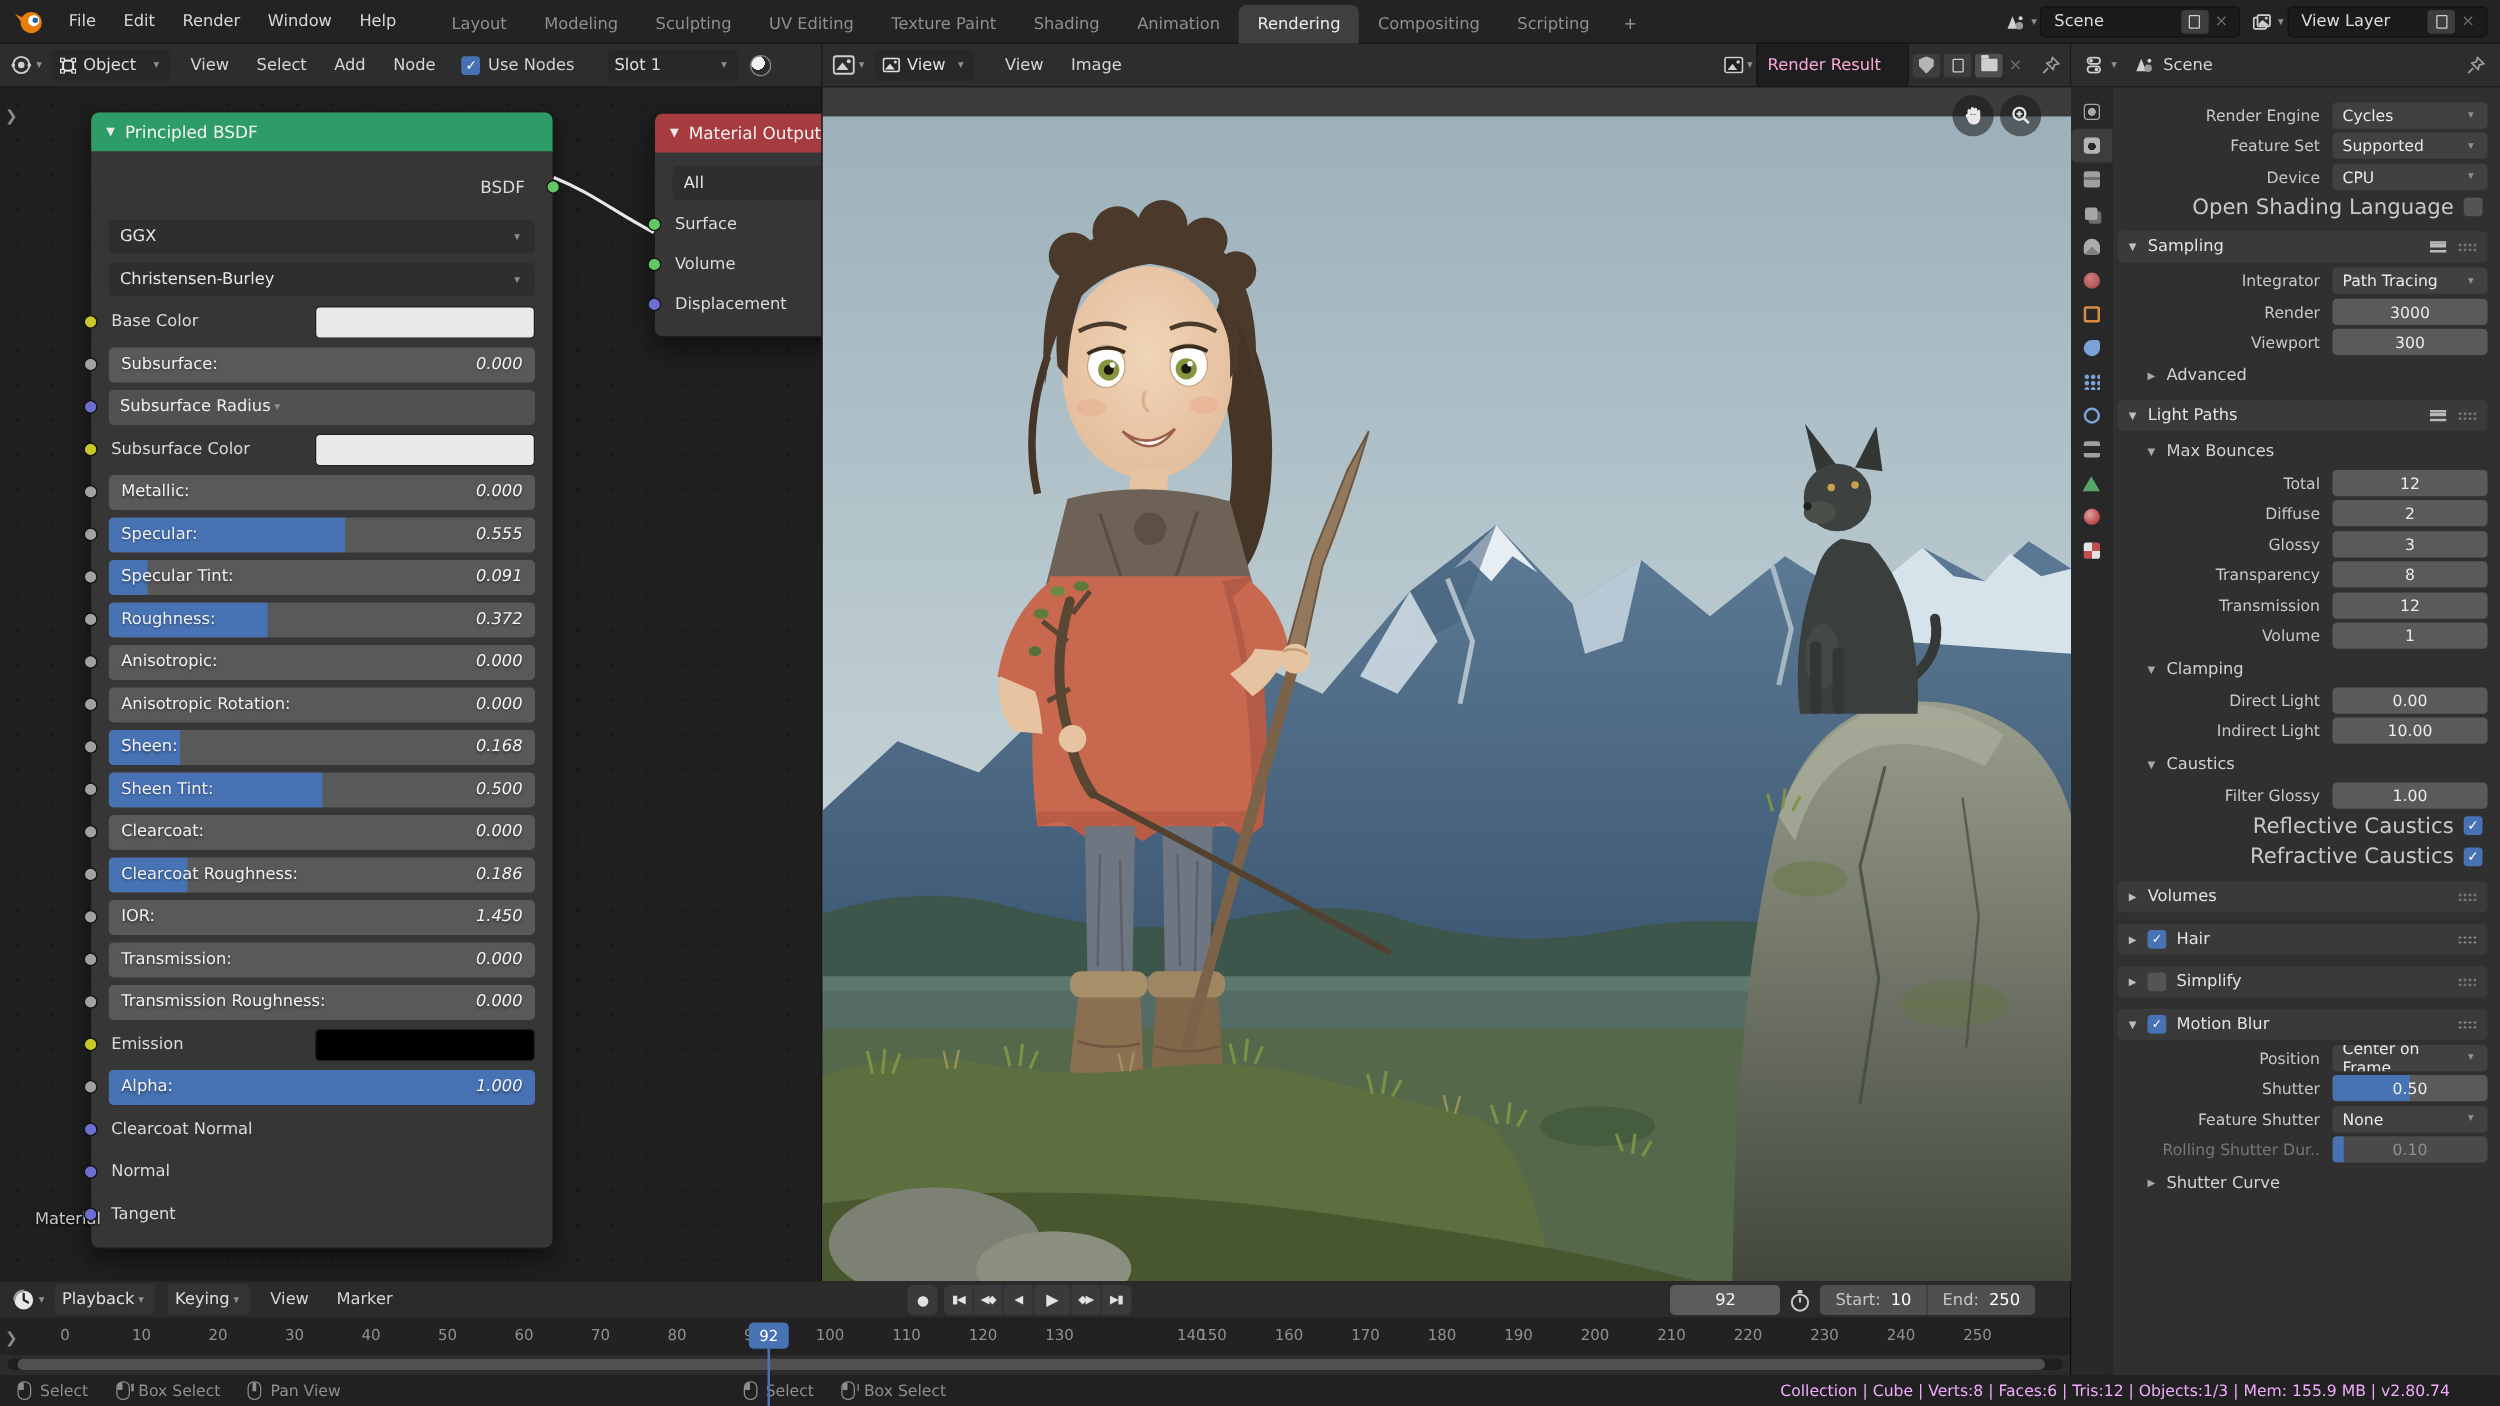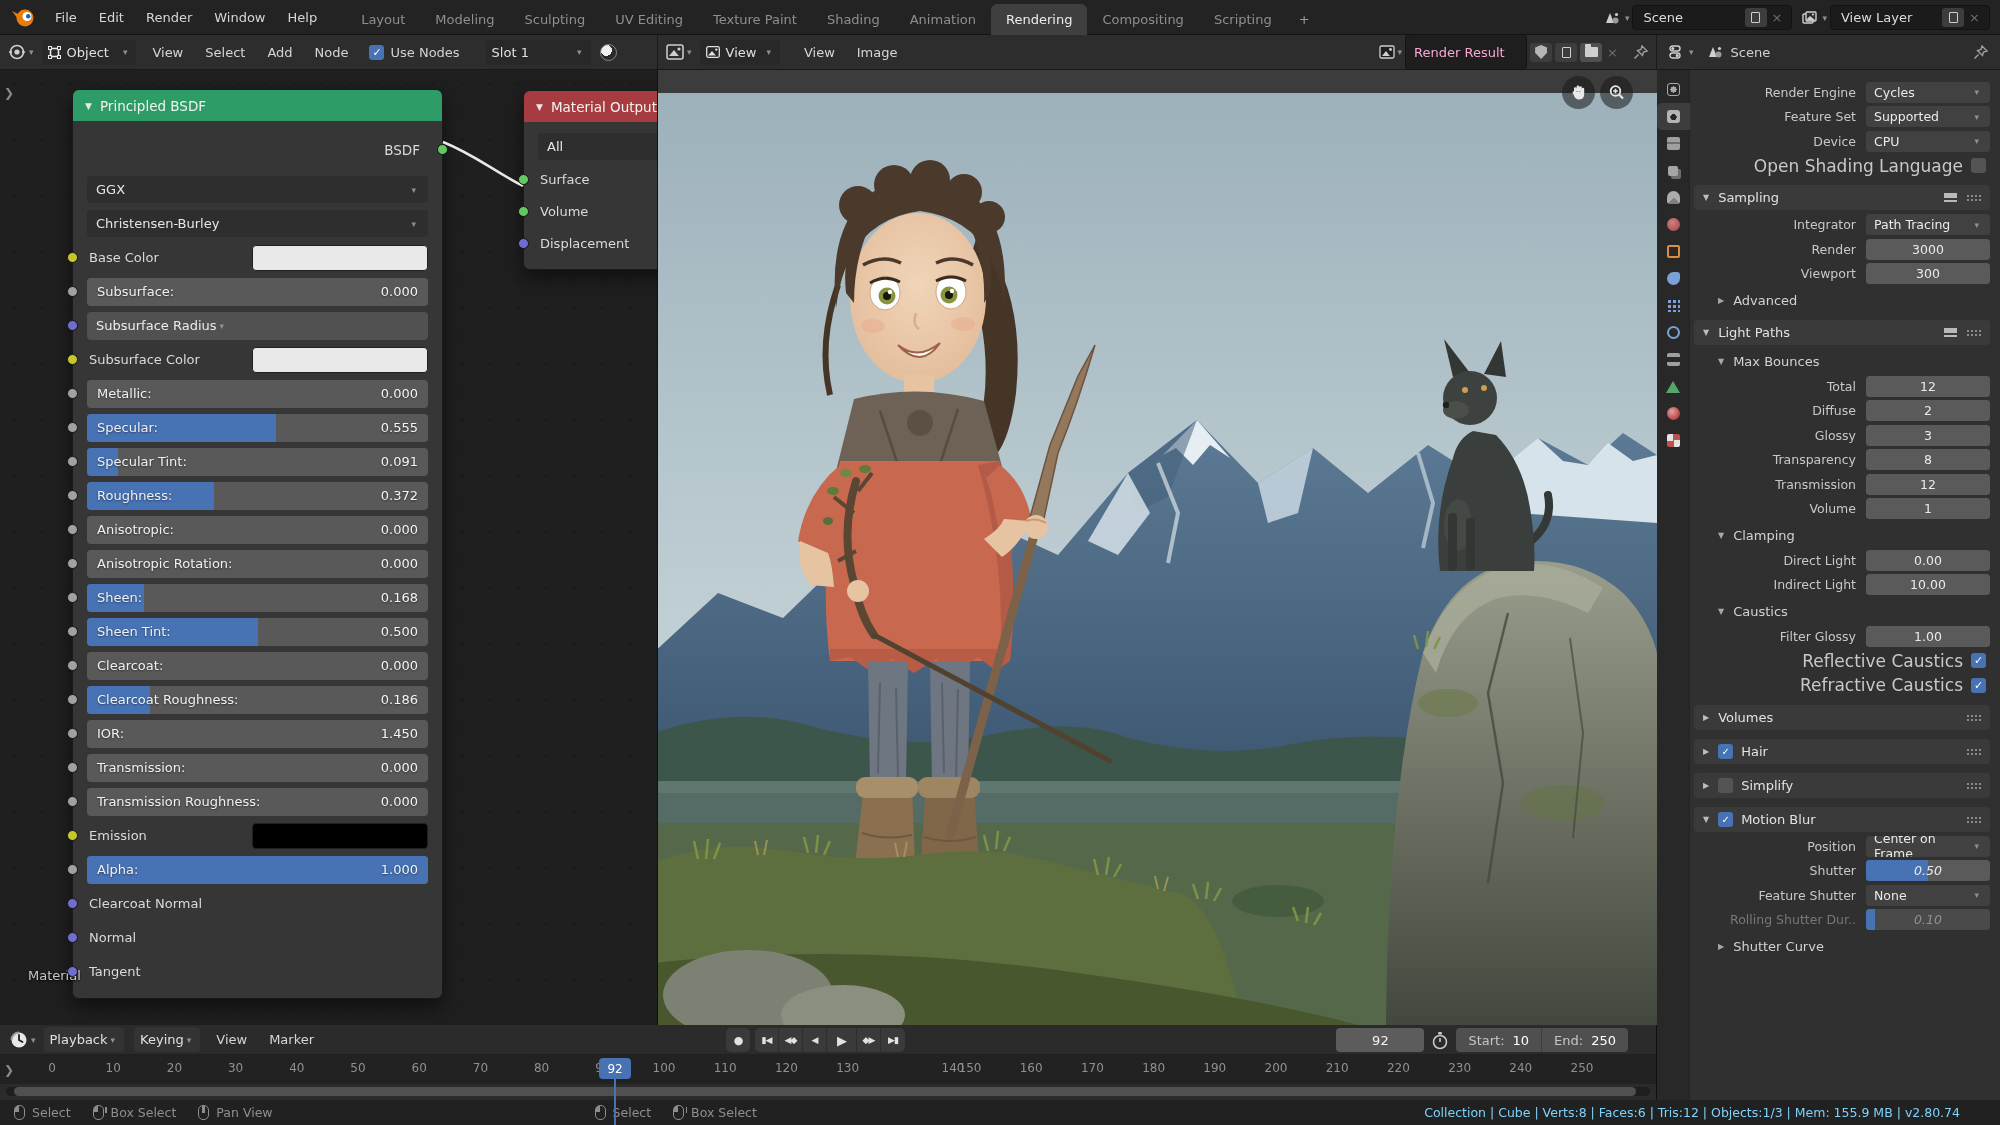--- a/index.html
+++ b/index.html
@@ -62,21 +62,21 @@
   .bnode-head { height:31px; display:flex; align-items:center; padding:0 12px; color:#f2f2f2;
     border-radius:6px 6px 0 0; font-size:13.5px; }
   .tri { font-size:9px; margin-right:8px; color:#e8e8e8; }
   .bnode-body { padding:4px 14px 12px; position:relative; }
   .nrow { height:29px; margin-top:5px; position:relative; display:flex; align-items:center; }
   .nslider { position:relative; width:100%; height:28px; background:#595959; border-radius:4px;
     overflow:hidden; display:flex; align-items:center; }
   .nfill { position:absolute; left:0; top:0; bottom:0; background:#4772b3; }
   .nlabel { position:relative; z-index:1; margin-left:10px; color:#f0f0f0; text-shadow:0 1px 2px rgba(0,0,0,.45); }
   .nvalue { position:relative; z-index:1; margin-left:auto; margin-right:10px; color:#f4f4f4;
-    text-shadow:0 1px 2px rgba(0,0,0,.45); }
+    text-shadow:0 1px 2px rgba(0,0,0,.45);font-style:italic; }
   .nplain { color:#dadada; margin-left:2px; }
   .nswatch { position:absolute; right:0; width:176px; height:26px; border-radius:4px; border:1px solid #202020; }
   .ndd { width:100%; height:27px; background:#2e2e2e; border-radius:4px; display:flex;
     align-items:center; padding:0 9px; color:#e6e6e6; }
   .ndd .chev, .nslider .chev { margin-left:auto; }
   .nddrow { width:100%; height:28px; background:#515151; border-radius:4px; display:flex;
     align-items:center; padding:0 9px; color:#ececec; }
   .socket { position:absolute; width:11px; height:11px; border-radius:50%; border:1px solid #121212; z-index:3; }
   .sock-l { left:-20px; }
   .sock-r { right:-20px; }
@@ -104,21 +104,21 @@
   .prow { height:21px; margin:3.5px 0; display:flex; align-items:center; position:relative; }
   .plabel { width:172px; text-align:right; padding-right:10px; color:#c8c8c8; white-space:nowrap;
     overflow:hidden; font-size:12.5px; flex:none; }
   .pfield { width:143px; height:21px; border-radius:3.5px; display:flex; align-items:center;
     justify-content:center; color:#eaeaea; position:relative; overflow:hidden; font-size:12.5px; }
   .pf-num { background:#5a5a5a; }
   .pf-dd { background:#414141; justify-content:flex-start; padding:0 8px; }
   .pf-dd .chev { margin-left:auto; }
   .pf-slider { background:#5a5a5a; }
   .pf-fill { position:absolute; left:0; top:0; bottom:0; background:#4772b3; }
-  .pf-txt { position:relative; z-index:1;font-style:italic; }
+  .pf-txt { position:relative; z-index:1; }
   .psec { height:25px; margin:9px 0 4px; background:#3a3a3a; border-radius:4px; display:flex;
     align-items:center; padding:0 9px; color:#e2e2e2; }
   .psub { height:21px; margin:6px 0 2px; display:flex; align-items:center; padding-left:24px; color:#d2d2d2; }
   .prow.chk { justify-content:flex-end; padding-right:4px; }
   .chk-label { color:#c8c8c8; margin-right:8px; font-size:17px; }
   .sec-icons { margin-left:auto; display:flex; align-items:center; gap:9px; }
   .preset-icon { width:13px; height:9px; border-top:2px solid #b9b9b9; box-shadow:0 3px 0 #b9b9b9 inset;
     border-bottom:2px solid #b9b9b9; }
   .grip { width:15px; height:7px; background-image:radial-gradient(#8b8b8b 1px, transparent 1.1px);
     background-size:4px 4px; }
@@ -176,21 +176,21 @@
   
   #statusbar { position:absolute; left:0; top:1100px; width:2000px; height:25px; background:#212121;
     display:flex; align-items:center; color:#8f8f8f; font-size:12.5px; }
   .hint { display:flex; align-items:center; margin-right:22px; }
   .mouse { width:11px; height:15px; border:1.4px solid #8d8d8d; border-radius:5px; display:inline-block;
     position:relative; margin-right:7px; flex:none; }
   .mouse.lmb::before { content:""; position:absolute; left:0; top:0; width:4px; height:6px;
     background:#8d8d8d; border-radius:3px 0 0 0; }
   .mouse.mmb::before { content:""; position:absolute; left:3px; top:0; width:3px; height:7px; background:#8d8d8d; }
   .mouse.drag::after { content:""; position:absolute; right:-4px; top:1px; width:1.5px; height:6px; background:#8d8d8d; }
-  #status-right { margin-left:auto; margin-right:40px; color:#7dd3fc; }
+  #status-right { margin-left:auto; margin-right:40px; color:#f0abfc; }
 </style>
 </head>
 <body>
 
 <div id="topbar">
   <svg id="blender-logo" viewBox="0 0 26 22">
     <circle cx="15" cy="12" r="8.5" fill="#e87d0d"></circle>
     <circle cx="17" cy="10.5" r="4.5" fill="#fff"></circle>
     <circle cx="18.2" cy="10.2" r="2.2" fill="#1b65a5"></circle>
     <path d="M2 5 L12 10 L8 13 Z" fill="#e87d0d"></path>

